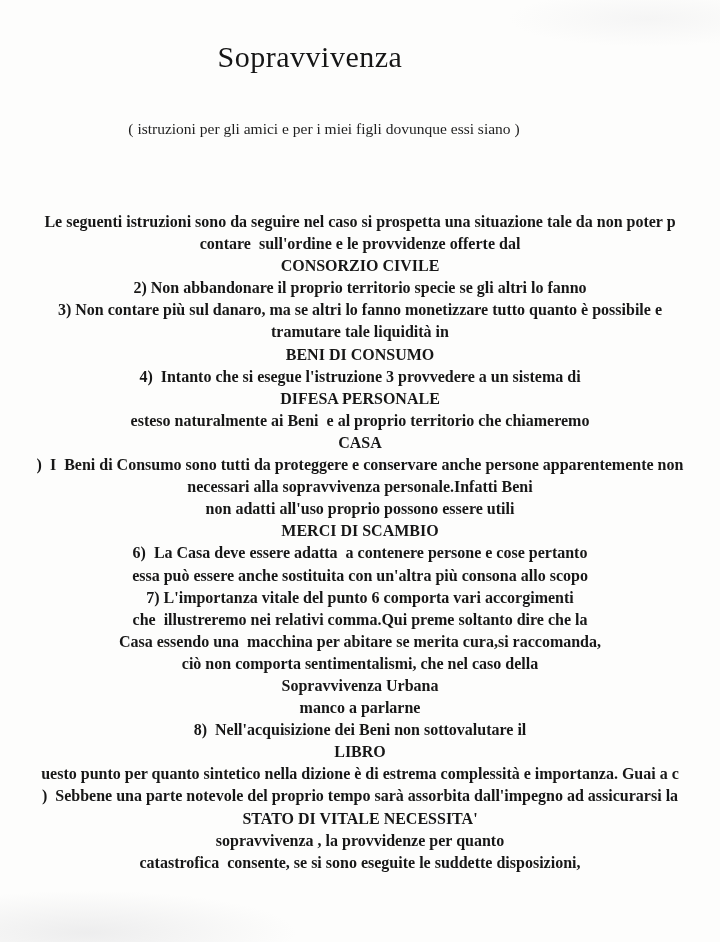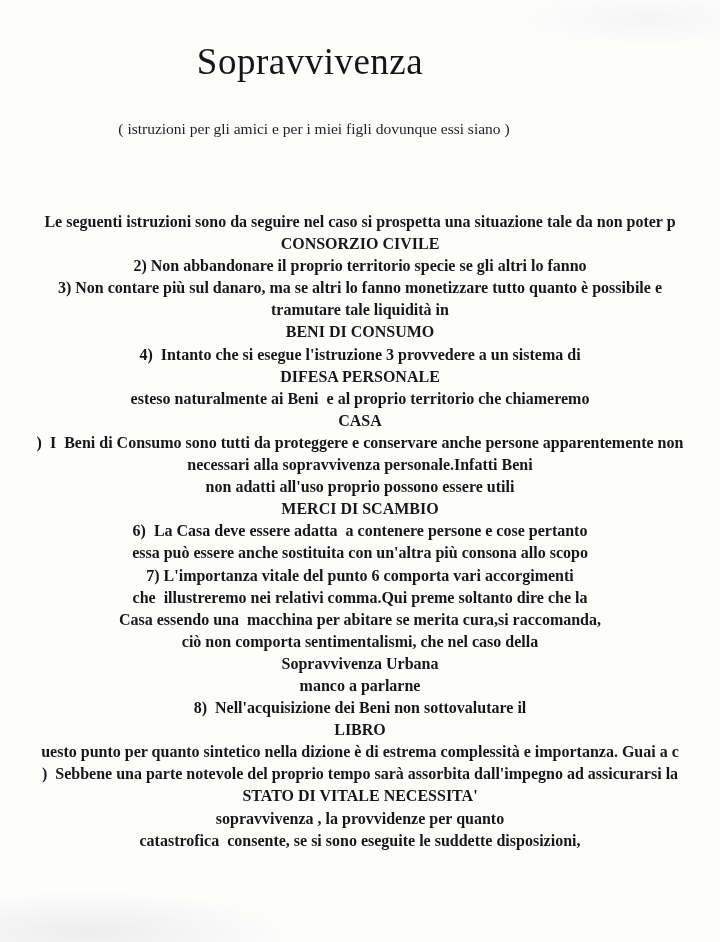--- a/index.html
+++ b/index.html
@@ -25,30 +25,30 @@
       radial-gradient(ellipse 300px 60px at 12% 99%, rgba(190,190,195,0.25), rgba(0,0,0,0) 70%),
       radial-gradient(ellipse 200px 40px at 90% 2%, rgba(200,200,205,0.15), rgba(0,0,0,0) 70%),
       #fdfdfc;
   }
   .doc-title {
     position: absolute;
     top: 40px;
     left: 0;
     width: 620px;
     text-align: center;
-    font-size: 37px;
+    font-size: 30px;
     font-weight: 400;
     letter-spacing: 0.5px;
     white-space: pre;
     color: #161616;
   }
   .doc-subtitle {
     position: absolute;
     top: 120px;
-    left: 0;
+    left: 10px;
     width: 628px;
     text-align: center;
     font-size: 15.5px;
     font-weight: 400;
     white-space: pre;
     color: #1e1e1e;
   }
   .doc-body {
     position: absolute;
     top: 211px;
@@ -69,20 +69,21 @@
   }
 </style>
 </head>
 <body>
 
 <div class="page">
   <div class="doc-title">Sopravvivenza</div>
   <div class="doc-subtitle">( istruzioni per gli amici e per i miei figli dovunque essi siano )</div>
   <div class="doc-body" id="doc-body">
       <div class="doc-line">Le seguenti istruzioni sono da seguire nel caso si prospetta una situazione tale da non poter p</div>
+      <div class="doc-line">contare  sull'ordine e le provvidenze offerte dal</div>
       <div class="doc-line">CONSORZIO CIVILE</div>
       <div class="doc-line">2) Non abbandonare il proprio territorio specie se gli altri lo fanno</div>
       <div class="doc-line">3) Non contare più sul danaro, ma se altri lo fanno monetizzare tutto quanto è possibile e</div>
       <div class="doc-line">tramutare tale liquidità in</div>
       <div class="doc-line">BENI DI CONSUMO</div>
       <div class="doc-line">4)  Intanto che si esegue l'istruzione 3 provvedere a un sistema di</div>
       <div class="doc-line">DIFESA PERSONALE</div>
       <div class="doc-line">esteso naturalmente ai Beni  e al proprio territorio che chiameremo</div>
       <div class="doc-line">CASA</div>
       <div class="doc-line">)  I  Beni di Consumo sono tutti da proteggere e conservare anche persone apparentemente non</div>

